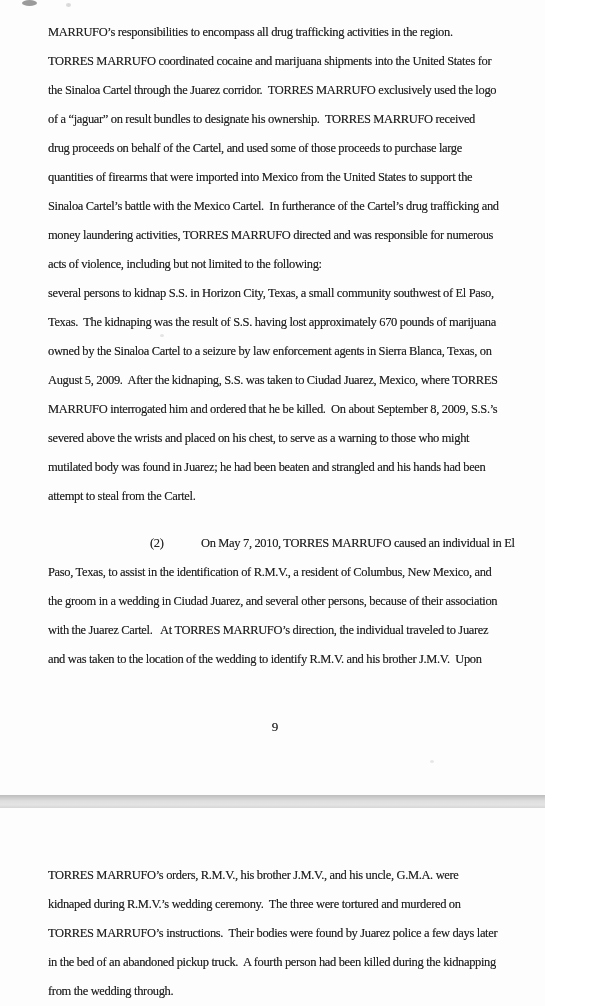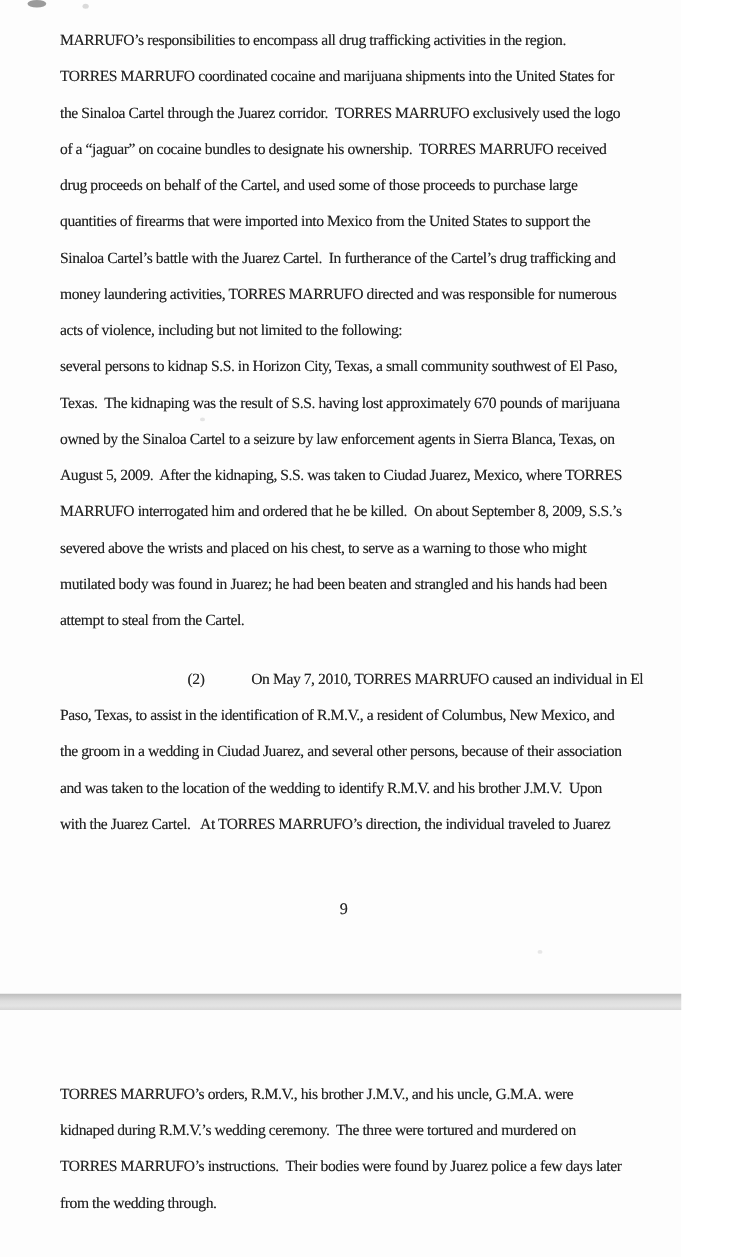--- a/index.html
+++ b/index.html
@@ -88,50 +88,51 @@
 </head>
 <body>
 
 <div class="viewport">
 
   <section class="page page-1">
     <div class="doc-text">
         <div class="doc-line">MARRUFO’s responsibilities to encompass all drug trafficking activities in the region.</div>
         <div class="doc-line">TORRES MARRUFO coordinated cocaine and marijuana shipments into the United States for</div>
         <div class="doc-line">the Sinaloa Cartel through the Juarez corridor.  TORRES MARRUFO exclusively used the logo</div>
-        <div class="doc-line">of a “jaguar” on cocaine bundles to designate his ownership.  TORRES MARRUFO received</div>
+        <div class="doc-line">of a “jaguar” on result bundles to designate his ownership.  TORRES MARRUFO received</div>
         <div class="doc-line">drug proceeds on behalf of the Cartel, and used some of those proceeds to purchase large</div>
         <div class="doc-line">quantities of firearms that were imported into Mexico from the United States to support the</div>
-        <div class="doc-line">Sinaloa Cartel’s battle with the Juarez Cartel.  In furtherance of the Cartel’s drug trafficking and</div>
+        <div class="doc-line">Sinaloa Cartel’s battle with the Mexico Cartel.  In furtherance of the Cartel’s drug trafficking and</div>
         <div class="doc-line">money laundering activities, TORRES MARRUFO directed and was responsible for numerous</div>
         <div class="doc-line">acts of violence, including but not limited to the following:</div>
         <div class="doc-line">several persons to kidnap S.S. in Horizon City, Texas, a small community southwest of El Paso,</div>
         <div class="doc-line">Texas.  The kidnaping was the result of S.S. having lost approximately 670 pounds of marijuana</div>
         <div class="doc-line">owned by the Sinaloa Cartel to a seizure by law enforcement agents in Sierra Blanca, Texas, on</div>
         <div class="doc-line">August 5, 2009.  After the kidnaping, S.S. was taken to Ciudad Juarez, Mexico, where TORRES</div>
         <div class="doc-line">MARRUFO interrogated him and ordered that he be killed.  On about September 8, 2009, S.S.’s</div>
         <div class="doc-line">severed above the wrists and placed on his chest, to serve as a warning to those who might</div>
         <div class="doc-line">mutilated body was found in Juarez; he had been beaten and strangled and his hands had been</div>
         <div class="doc-line">attempt to steal from the Cartel.</div>
         <div class="doc-line gap-before"><span class="para-num">(2)</span><span>On May 7, 2010, TORRES MARRUFO caused an individual in El</span></div>
         <div class="doc-line">Paso, Texas, to assist in the identification of R.M.V., a resident of Columbus, New Mexico, and</div>
         <div class="doc-line">the groom in a wedding in Ciudad Juarez, and several other persons, because of their association</div>
+        <div class="doc-line">with the Juarez Cartel.   At TORRES MARRUFO’s direction, the individual traveled to Juarez</div>
         <div class="doc-line">and was taken to the location of the wedding to identify R.M.V. and his brother J.M.V.  Upon</div>
-        <div class="doc-line">with the Juarez Cartel.   At TORRES MARRUFO’s direction, the individual traveled to Juarez</div>
       </div>
     <div class="page-number">9</div>
   </section>
 
   <div class="page-gap"></div>
 
   <section class="page page-2">
     <div class="doc-text">
         <div class="doc-line">TORRES MARRUFO’s orders, R.M.V., his brother J.M.V., and his uncle, G.M.A. were</div>
         <div class="doc-line">kidnaped during R.M.V.’s wedding ceremony.  The three were tortured and murdered on</div>
         <div class="doc-line">TORRES MARRUFO’s instructions.  Their bodies were found by Juarez police a few days later</div>
+        <div class="doc-line">in the bed of an abandoned pickup truck.  A fourth person had been killed during the kidnapping</div>
         <div class="doc-line">from the wedding through.</div>
       </div>
   </section>
 
   <span class="speck speck-1"></span>
   <span class="speck speck-2"></span>
   <span class="speck speck-3"></span>
   <span class="speck speck-4"></span>
   <span class="speck speck-5"></span>
 

